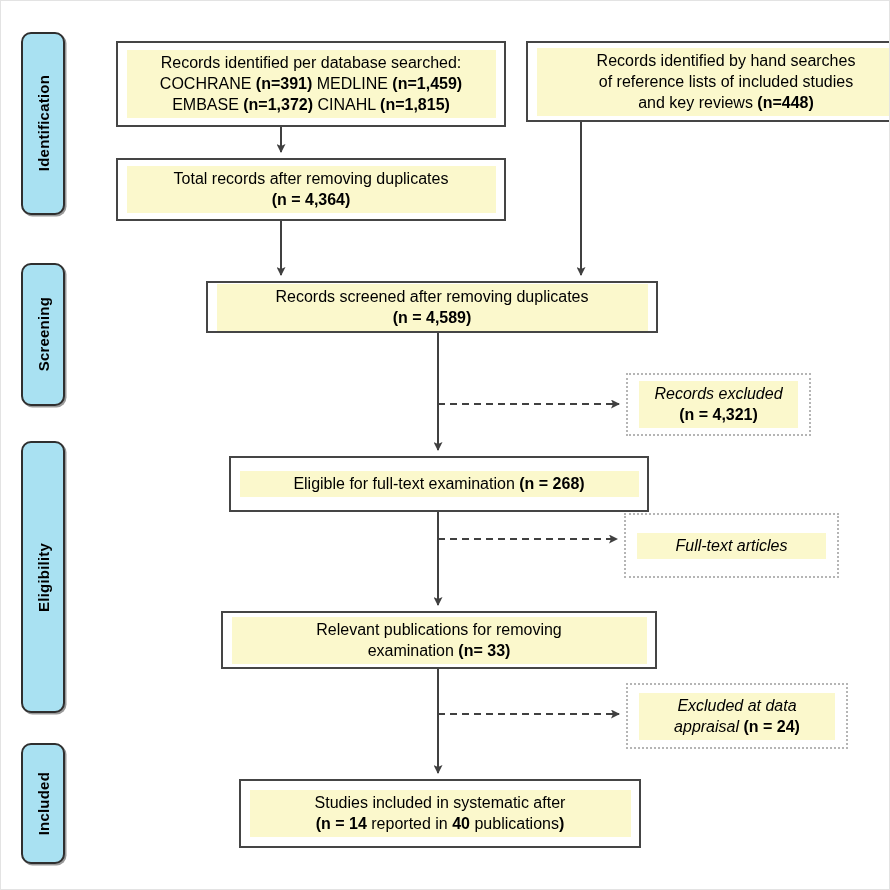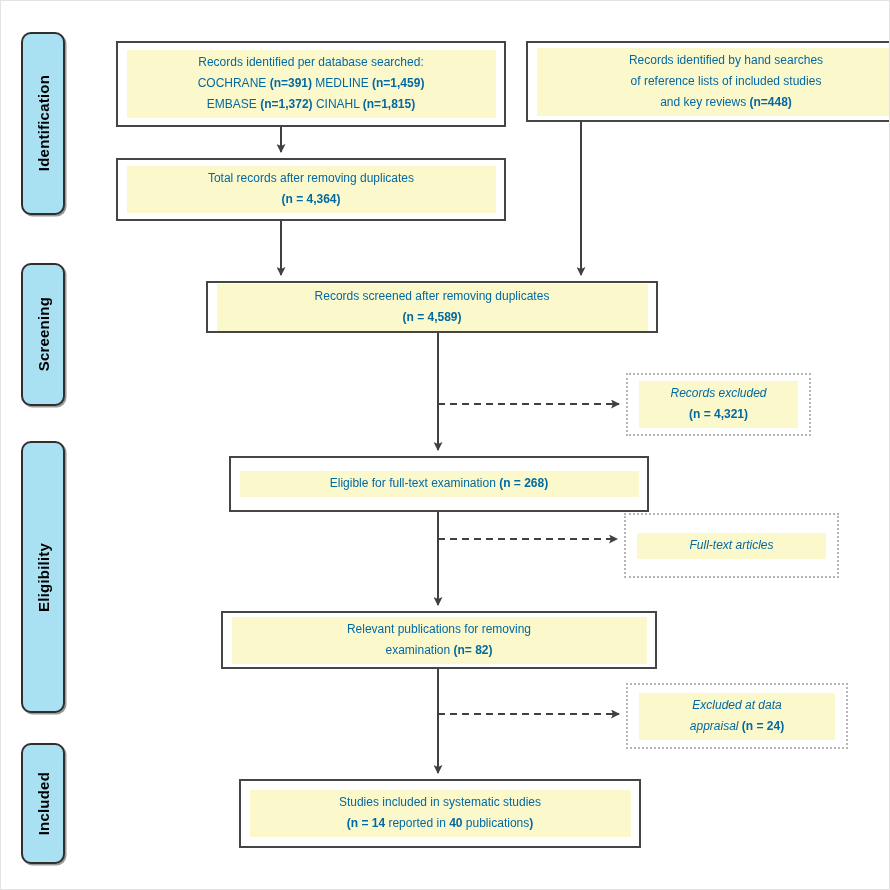--- a/index.html
+++ b/index.html
@@ -50,23 +50,23 @@
     align-items: center;
     justify-content: center;
   }
   .fbox.dashed {
     border: 2px dotted var(--dashed-border-gray, #b5b5b5);
   }
   .hl {
     background: var(--highlight-yellow, #fbf8cc);
     width: calc(100% - 17px);
     text-align: center;
-    font-size: 12px;
+    font-size: 16px;
     line-height: 21px;
-    color: #0369a1;
+    color: #000000;
     padding: 2px 0 3px 0;
   }
   .dashed .hl {
     font-style: italic;
     width: calc(100% - 22px);
   }
   .hl b { font-weight: bold; }
   .dashed .hl b { font-style: normal; font-weight: bold; }
   
   #arrow-layer {
@@ -164,31 +164,31 @@
 
   <div class="fbox dashed" style="left:623px;top:512px;width:215px;height:65px;">
     <div class="hl">
       <div>Full-text articles</div>
     </div>
   </div>
 
   <div class="fbox" style="left:220px;top:610px;width:436px;height:58px;">
     <div class="hl">
       <div>Relevant publications for removing</div>
-      <div><span>examination </span><b>(n= 82)</b></div>
+      <div><span>examination </span><b>(n= 33)</b></div>
     </div>
   </div>
 
   <div class="fbox dashed" style="left:625px;top:682px;width:222px;height:66px;">
     <div class="hl">
       <div>Excluded at data</div>
       <div><span>appraisal </span><b>(n = 24)</b></div>
     </div>
   </div>
 
   <div class="fbox" style="left:238px;top:778px;width:402px;height:69px;">
     <div class="hl">
-      <div>Studies included in systematic studies</div>
+      <div>Studies included in systematic after</div>
       <div><b>(n = 14</b><span> reported in </span><b>40</b><span> publications</span><b>)</b></div>
     </div>
   </div>
 
 </div>
 
 </body></html>

